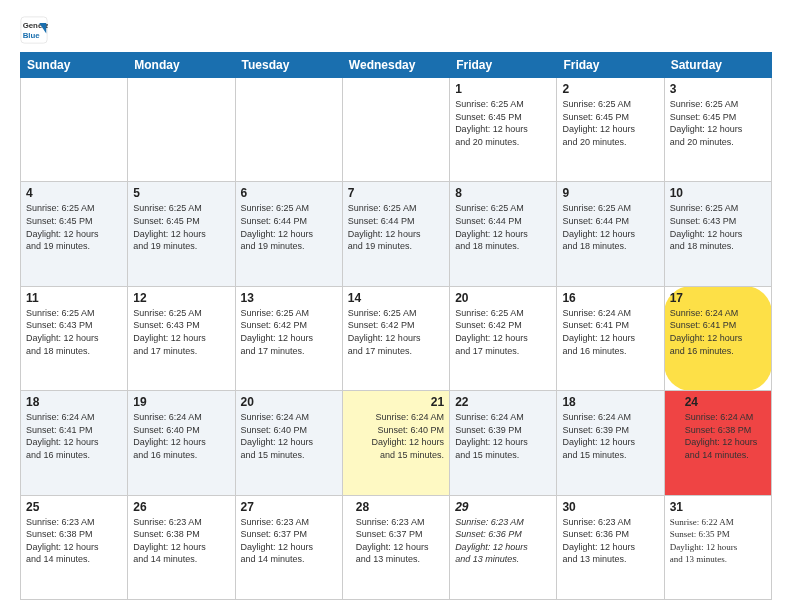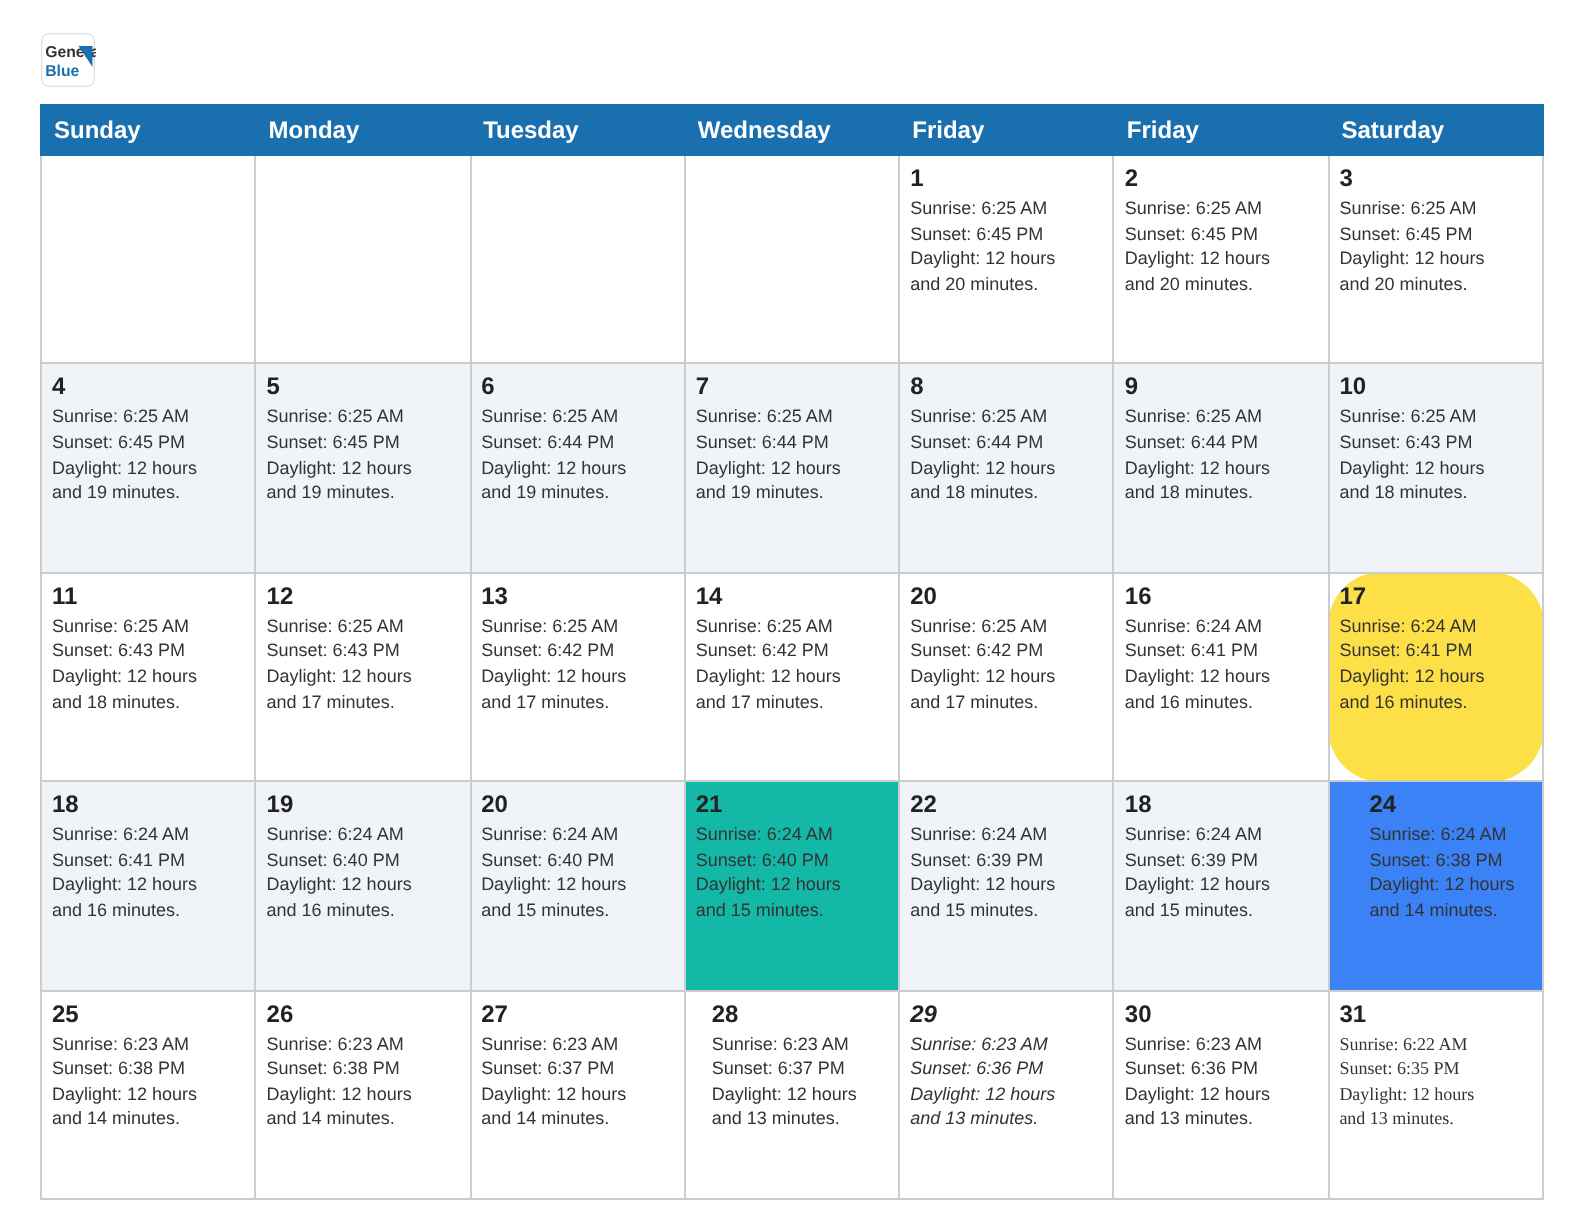--- a/index.html
+++ b/index.html
@@ -265,42 +265,42 @@
 Daylight: 12 hours
 and 16 minutes.</div>
           </td>
           <td style="background: rgb(240, 244, 248);">
             <div class="day-number">20</div>
             <div class="day-info" style="white-space: pre-line;">Sunrise: 6:24 AM
 Sunset: 6:40 PM
 Daylight: 12 hours
 and 15 minutes.</div>
           </td>
-          <td style="background: #14b8a6;">
+          <td style="background: #fef9c3; text-align: right;">
             <div class="day-number">21</div>
             <div class="day-info" style="white-space: pre-line;">Sunrise: 6:24 AM
 Sunset: 6:40 PM
 Daylight: 12 hours
 and 15 minutes.</div>
           </td>
           <td style="background: rgb(240, 244, 248);">
             <div class="day-number">22</div>
             <div class="day-info" style="white-space: pre-line;">Sunrise: 6:24 AM
 Sunset: 6:39 PM
 Daylight: 12 hours
 and 15 minutes.</div>
           </td>
           <td style="background: rgb(240, 244, 248);">
             <div class="day-number">18</div>
             <div class="day-info" style="white-space: pre-line;">Sunrise: 6:24 AM
 Sunset: 6:39 PM
 Daylight: 12 hours
 and 15 minutes.</div>
           </td>
-          <td style="background: #3b82f6; padding-left: 20px;">
+          <td style="background: #ef4444; padding-left: 20px;">
             <div class="day-number">24</div>
             <div class="day-info" style="white-space: pre-line;">Sunrise: 6:24 AM
 Sunset: 6:38 PM
 Daylight: 12 hours
 and 14 minutes.</div>
           </td>
         </tr>
         <tr>
           <td style="background: rgb(255, 255, 255); margin-top: 28px;">
             <div class="day-number">25</div>

